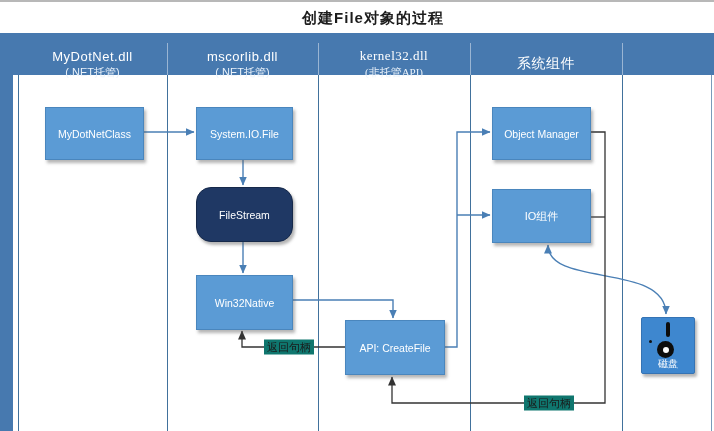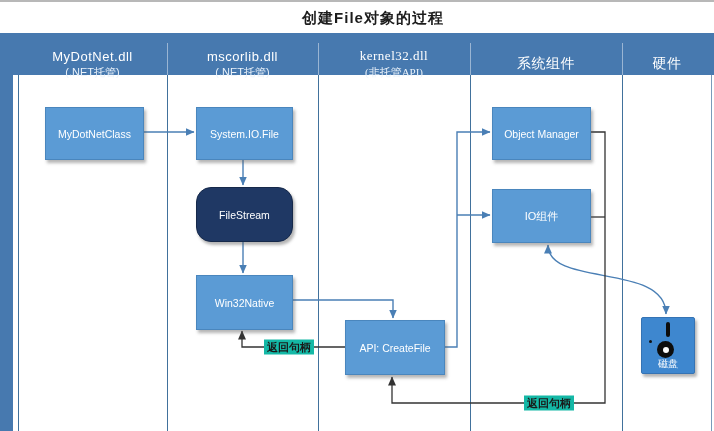--- a/index.html
+++ b/index.html
@@ -45,22 +45,22 @@
   .disk .slot{position:absolute;left:24px;top:4px;width:4px;height:15px;background:#0d0d0d;border-radius:2px;}
   .disk .hub{position:absolute;left:15px;top:23px;width:17px;height:17px;border-radius:50%;background:#0d0d0d;}
   .disk .hub::after{content:"";position:absolute;left:5.5px;top:5.5px;width:6px;height:6px;border-radius:50%;background:#fdfdfd;}
   .disk .dot{position:absolute;left:7px;top:22px;width:3px;height:3px;border-radius:50%;background:#111;}
   .disk .dlabel{position:absolute;left:0;bottom:2px;width:100%;text-align:center;color:#fff;font-size:10px;}
 
   
   svg.conn{position:absolute;left:0;top:0;pointer-events:none;}
 
   
-  .edge-label{position:absolute;transform:translate(-50%,-50%);background:#14b8a6;
-    padding:0 3px;font-size:11px;color:#1a1a1a;white-space:nowrap;font-weight:bold;}
+  .edge-label{position:absolute;transform:translate(-50%,-50%);background:#0f766e;
+    padding:0 3px;font-size:11px;color:#1a1a1a;white-space:nowrap;}
   .el-mid{left:289px;top:347px;}
   .el-bottom{left:549px;top:403px;}
 </style>
 </head>
 <body>
 
 <div id="stage">
 
   <div class="titlebar">
     <span class="t">创建File对象的过程</span>
@@ -76,24 +76,20 @@
   <div class="lanehead lh2">
     <span class="lbl">mscorlib.dll</span>
     <span class="sub">(.NET托管)</span>
   </div>
   <div class="lanehead lh3">
     <span class="lbl">kernel32.dll</span>
     <span class="sub">(非托管API)</span>
   </div>
   <div class="lanehead lh4">
     <span class="lbl">系统组件</span>
-    <span class="sub"></span>
-  </div>
-  <div class="lanehead lh5">
-    <span class="lbl">硬件</span>
     <span class="sub"></span>
   </div>
 
   <div class="vline v0"></div>
   <div class="vline v1"></div>
   <div class="vline v2"></div>
   <div class="vline v3"></div>
   <div class="vline v4"></div>
   <div class="vline v5"></div>
 

